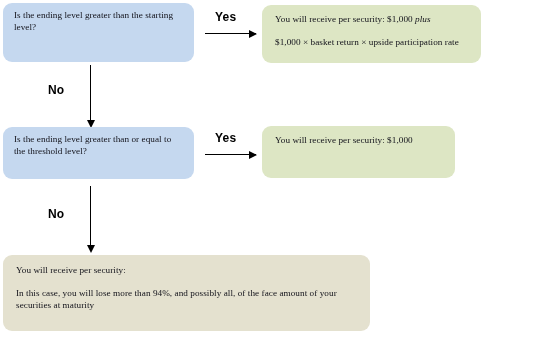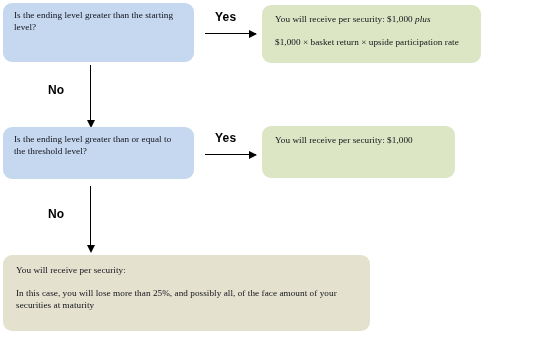--- a/index.html
+++ b/index.html
@@ -137,16 +137,16 @@
 
   <div class="node outcome-green" id="node-yes2">
     <div class="line">You will receive per security: $1,000</div>
   </div>
 
   <div class="arrow-v" id="arrow-no-2"></div>
   <div class="edge-label" id="label-no-2">No</div>
 
   <div class="node outcome-tan" id="node-no2">
     <div class="line">You will receive per security:</div>
-    <div class="line gap-md">In this case, you will lose more than 25%, and possibly all, of the face amount of your securities at maturity</div>
+    <div class="line gap-md">In this case, you will lose more than 94%, and possibly all, of the face amount of your securities at maturity</div>
   </div>
 
 </div>
 
 </body></html>

